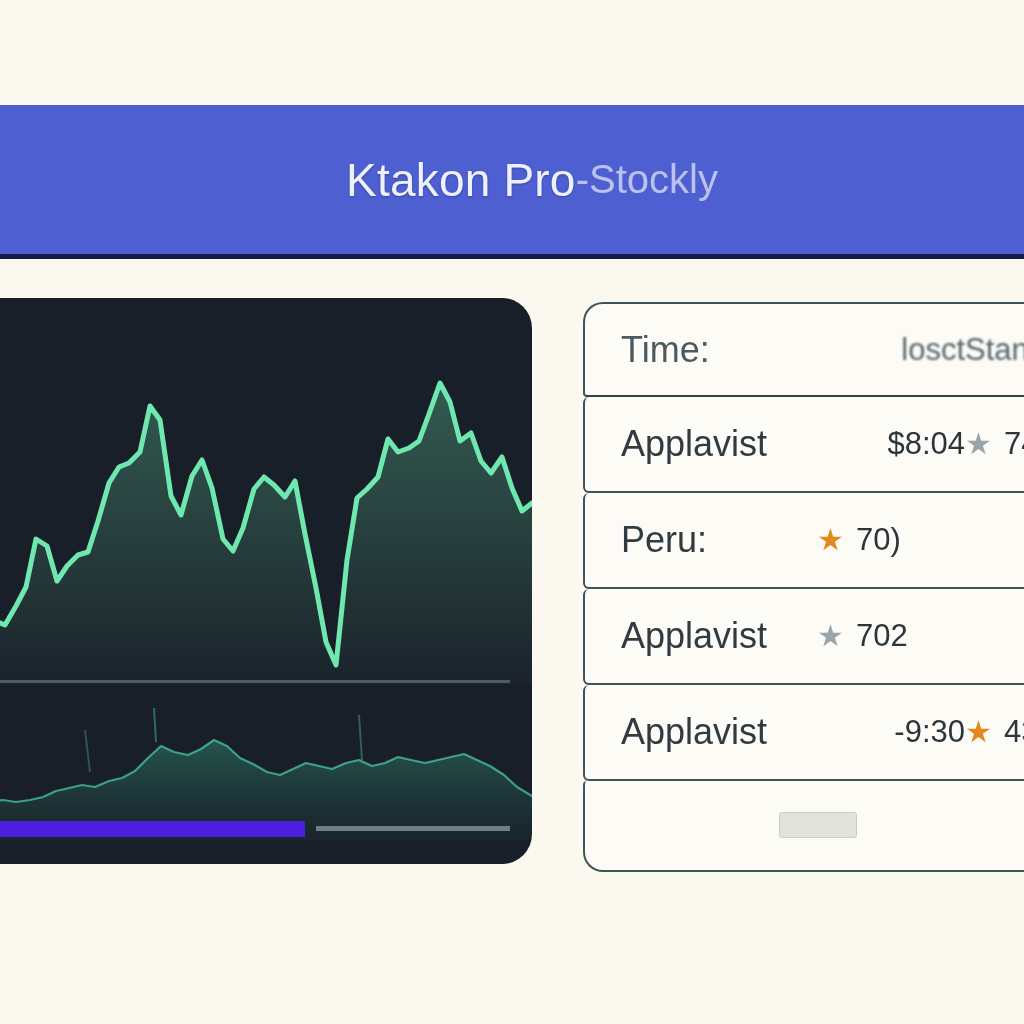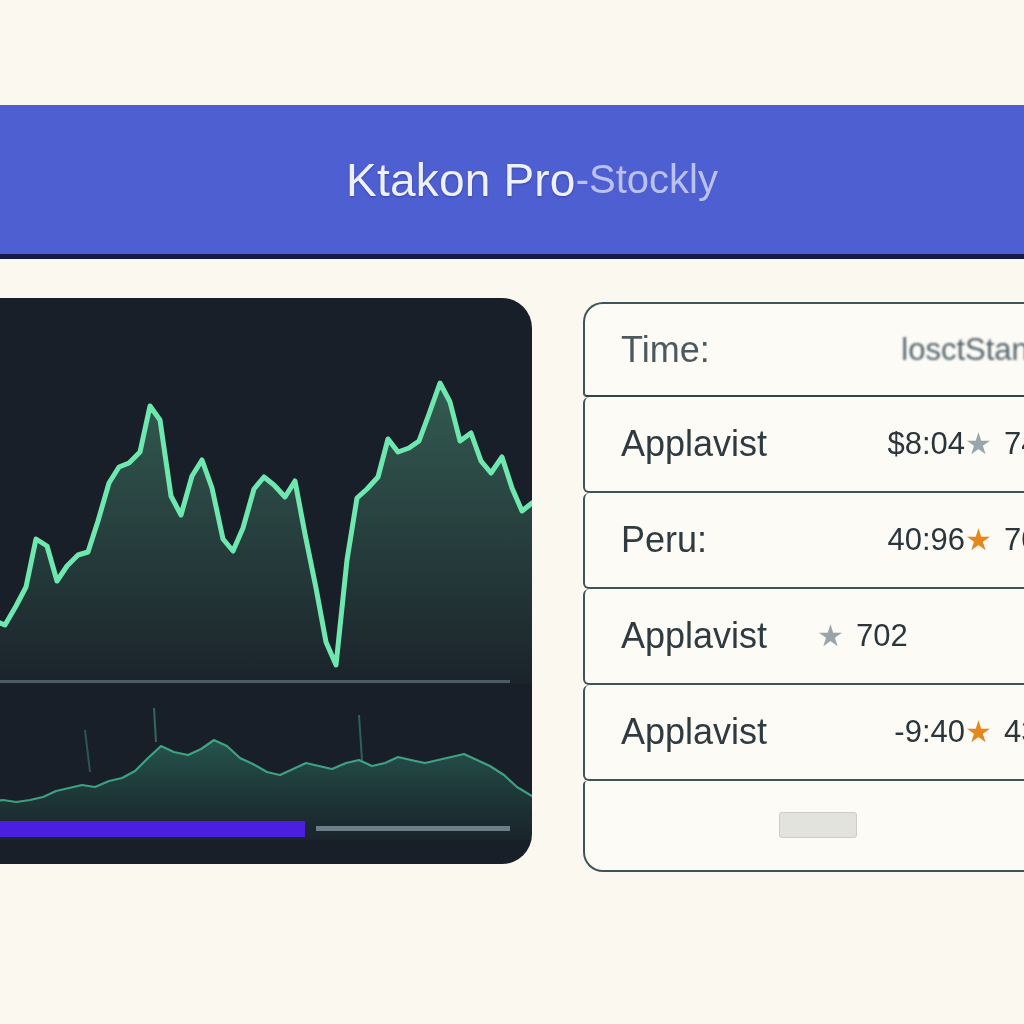--- a/index.html
+++ b/index.html
@@ -256,38 +256,37 @@
     <div class="cell-name">Applavist</div>
     <div class="cell-mid">$8:04</div>
     <div class="cell-right">
       <span class="star off">★</span>
       <span>745</span>
     </div>
   </div>
 
   <div class="trow body">
     <div class="cell-name">Peru:</div>
-    <div class="cell-mid">40:96</div>
     <div class="cell-right">
       <span class="star on">★</span>
       <span>70)</span>
     </div>
   </div>
 
   <div class="trow body">
     <div class="cell-name">Applavist</div>
     <div class="cell-right">
       <span class="star off">★</span>
       <span>702</span>
     </div>
   </div>
 
   <div class="trow body">
     <div class="cell-name">Applavist</div>
-    <div class="cell-mid">-9:40</div>
+    <div class="cell-mid">-9:30</div>
     <div class="cell-right">
       <span class="star on">★</span>
       <span>438</span>
     </div>
   </div>
 
   <div class="trow foot">
     <div class="foot-pill"></div>
   </div>
 </div>

